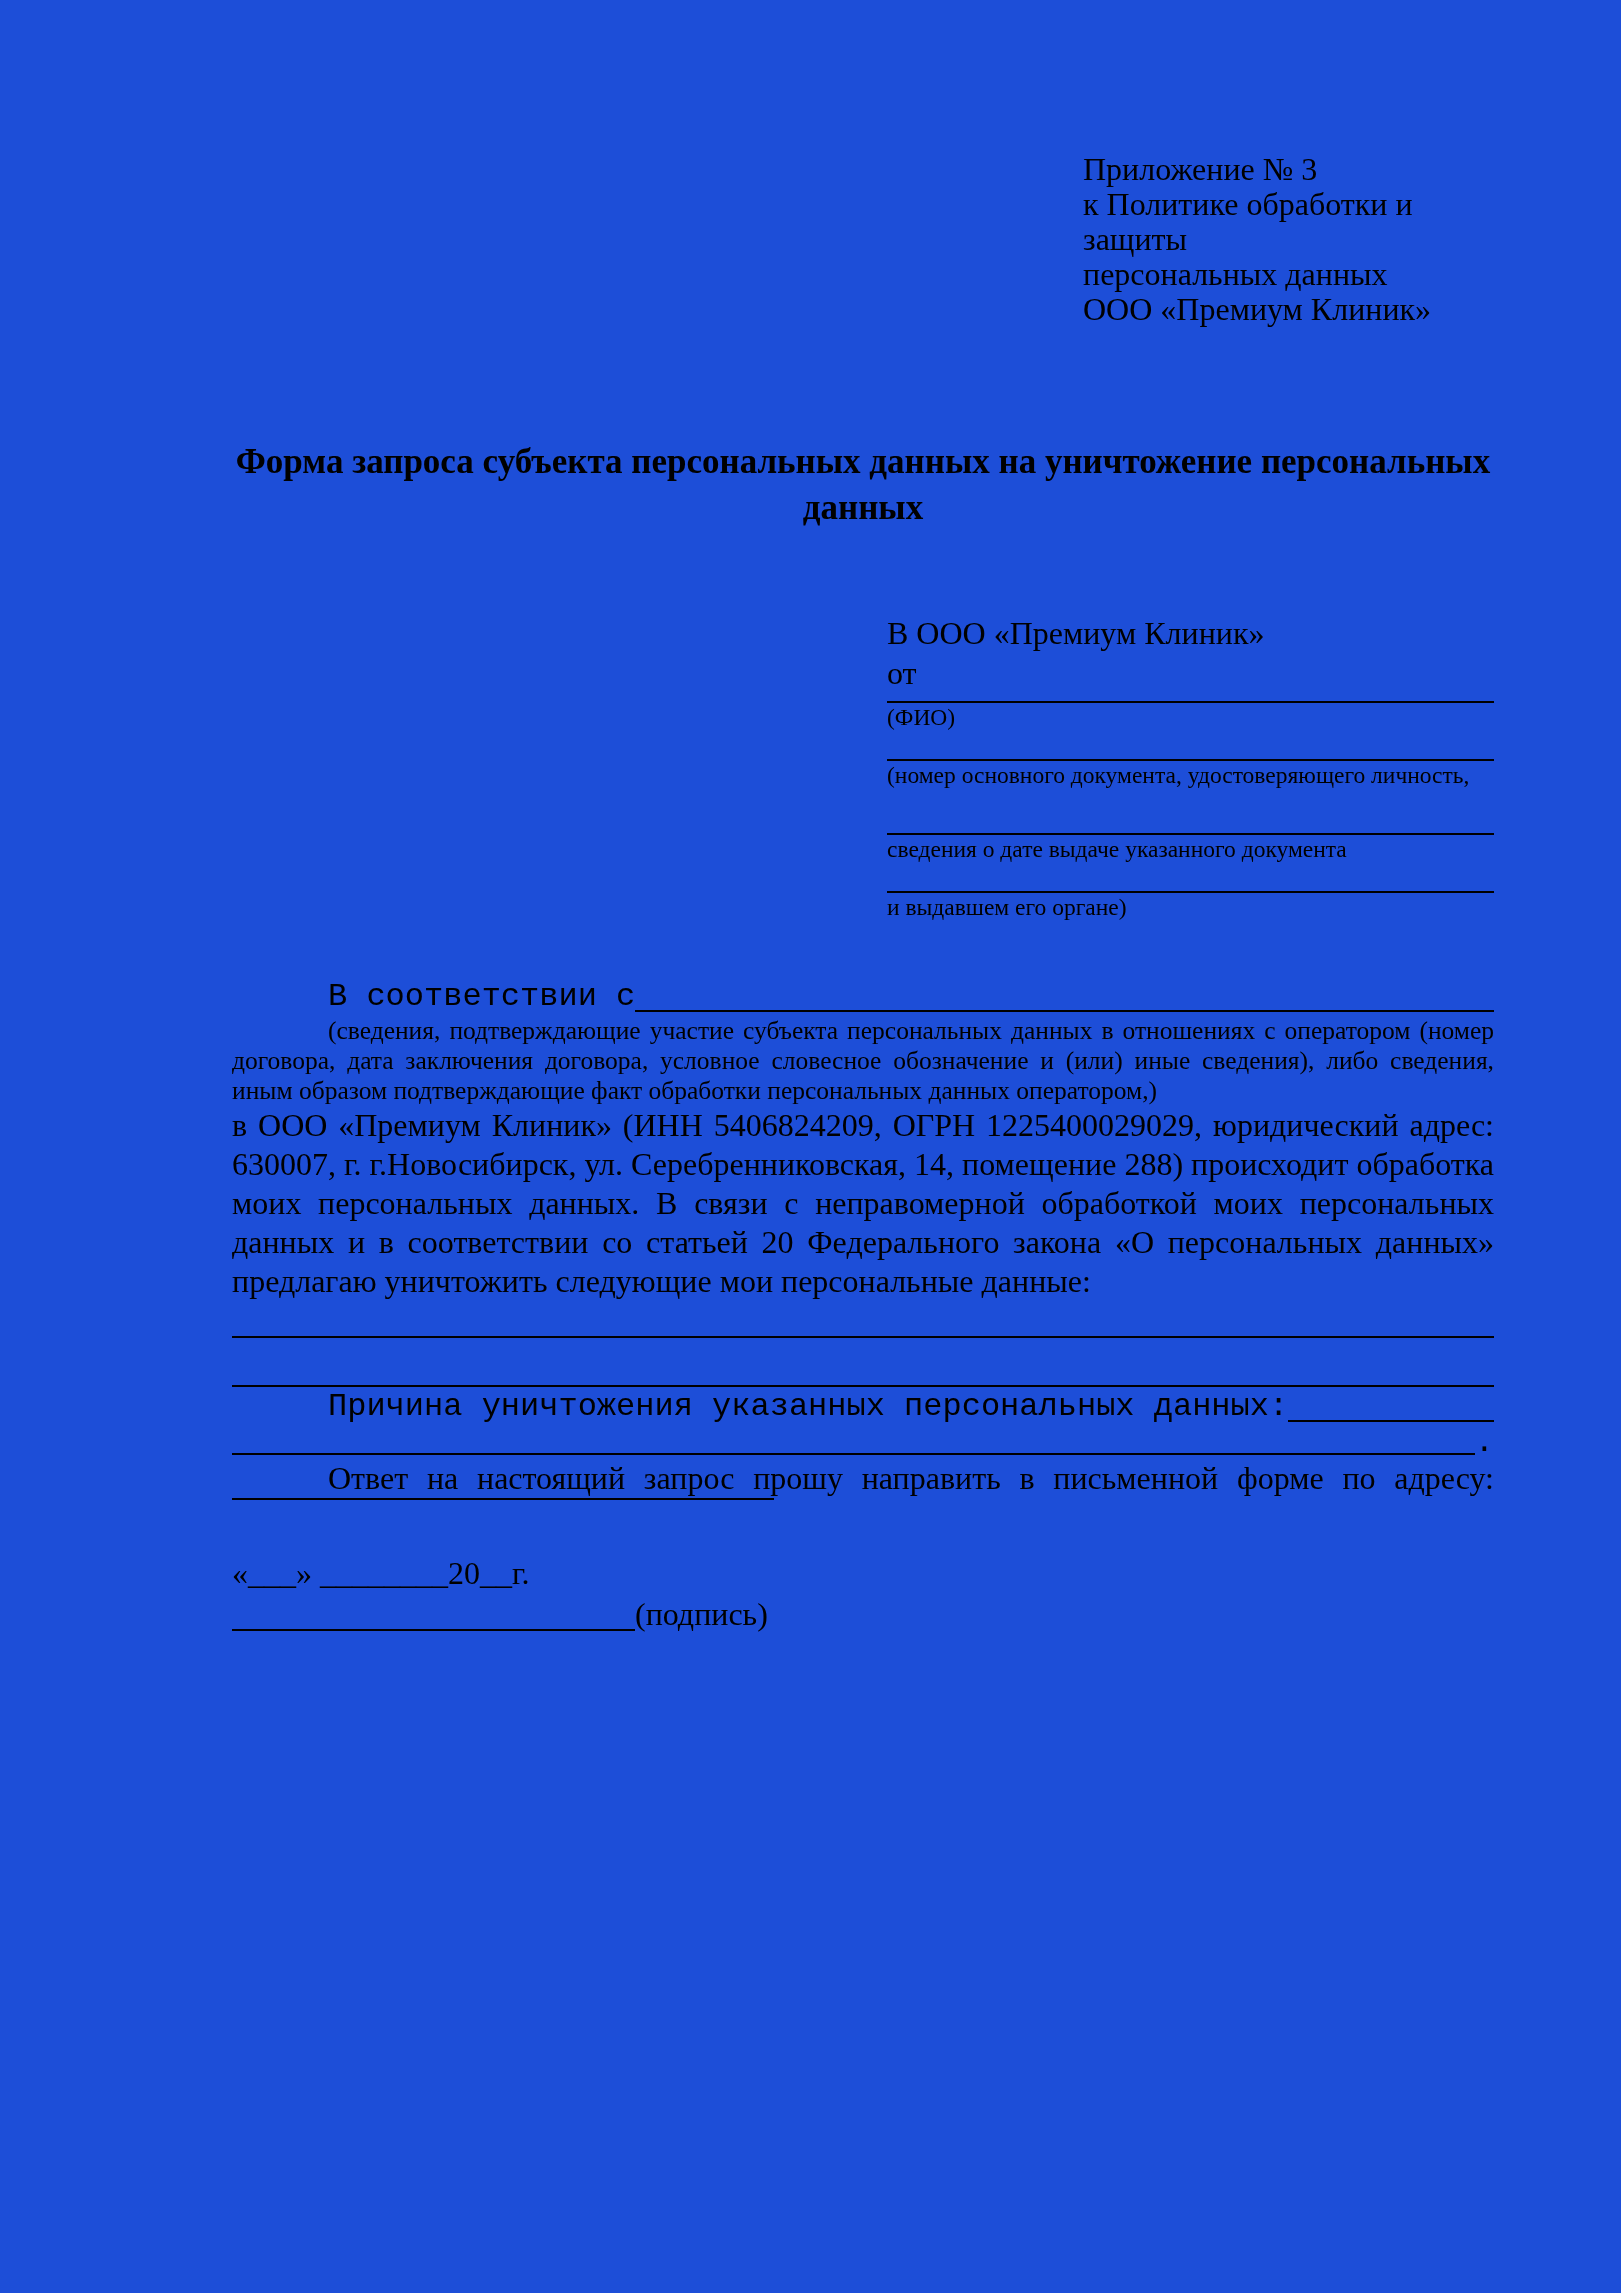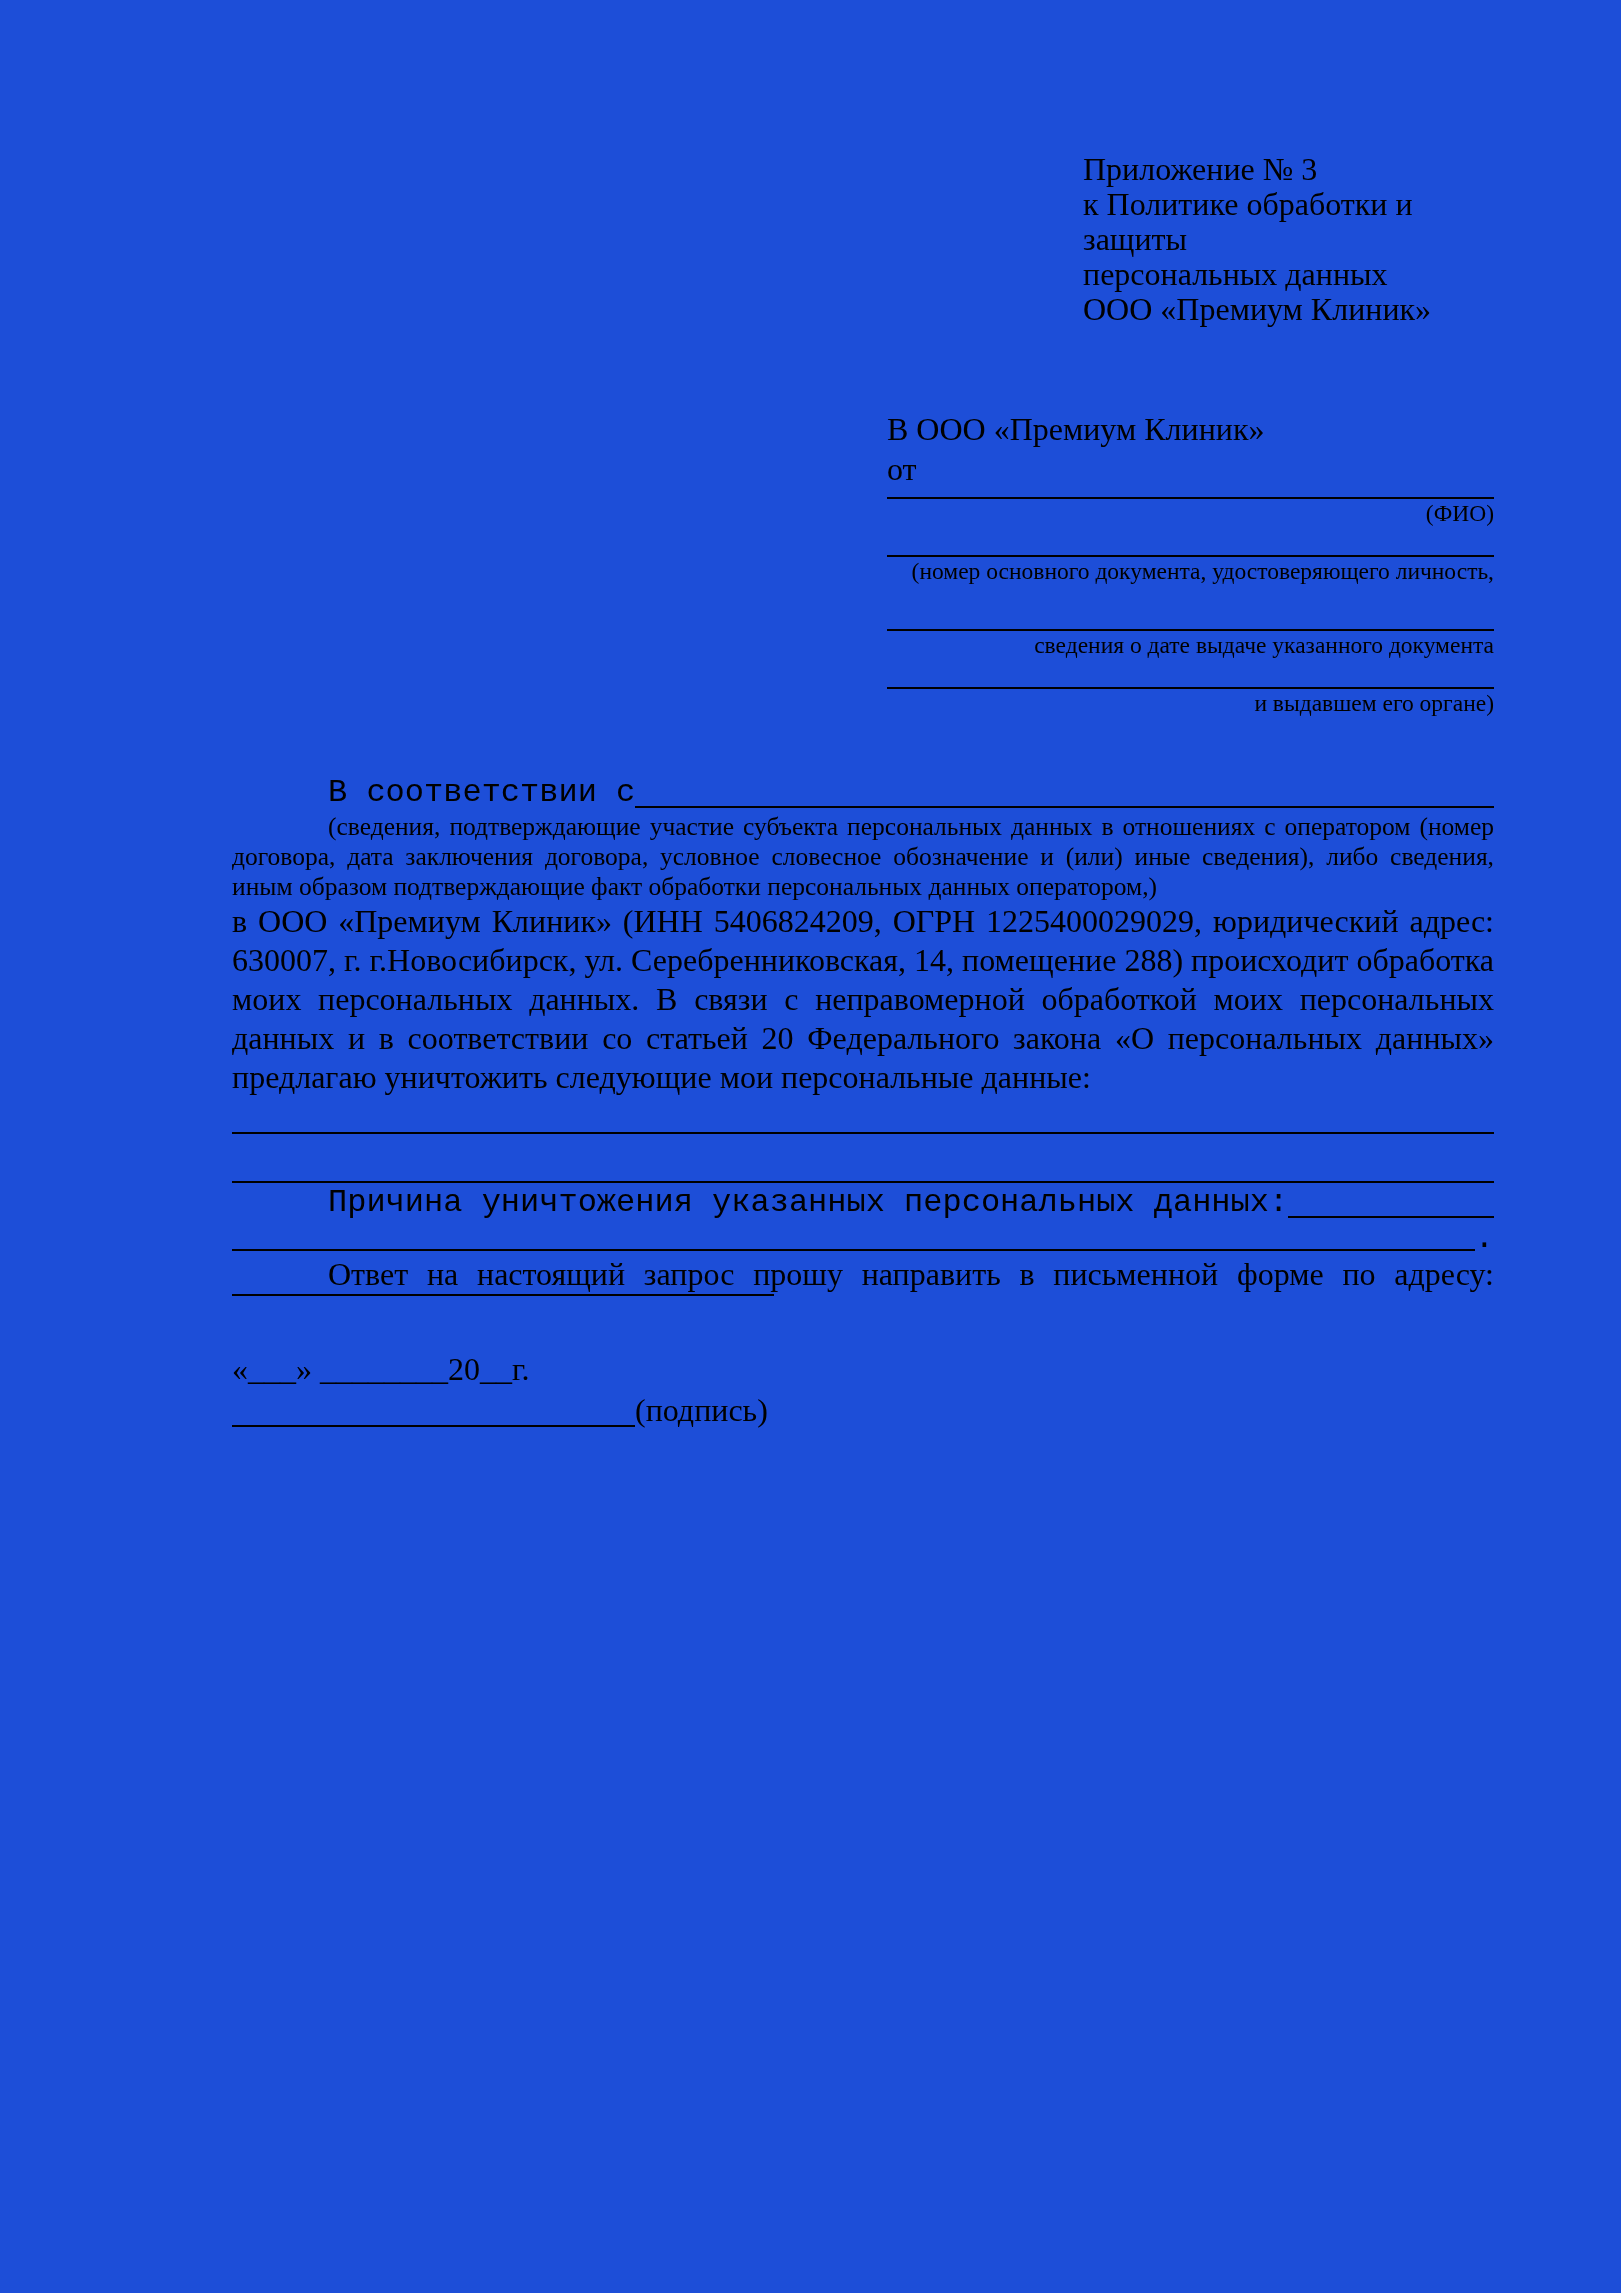--- a/index.html
+++ b/index.html
@@ -24,21 +24,21 @@
     line-height: 46px;
   }
   .addressee { margin-left: 655px; margin-top: 82px; }
   .addr-to { line-height: 41px; }
   .addr-from { line-height: 39px; }
   .fill { border-bottom: 2.9px solid #000; }
   .fill-1 { height: 7.8px; }
   .fill-2 { height: 27.4px; }
   .fill-3 { height: 43px; }
   .fill-4 { height: 26.5px; }
-  .cap { font-size: 23.5px; line-height: 29px; text-align: right; }
+  .cap { font-size: 23.5px; line-height: 29px; text-align: left; }
   .row { display: flex; font-family: Liberation Mono, monospace; }
   .flexline {
     flex: 1 1 auto;
     border-bottom: 2.9px solid #000;
     margin-bottom: 3.9px;
   }
   .accordance { margin-top: 55px; line-height: 39px; }
   .accordance .lead { padding-left: 96px; white-space: nowrap; }
   .note {
     font-size: 25.5px;
@@ -87,20 +87,21 @@
 
 <div class="page">
 
   <div class="appendix">
     <div>Приложение № 3</div>
     <div>к Политике обработки и защиты</div>
     <div>персональных данных</div>
     <div>ООО «Премиум Клиник»</div>
   </div>
 
+  <div class="doc-title">Форма запроса субъекта персональных данных на уничтожение персональных данных</div>
 
   <div class="addressee">
     <div class="addr-to">В ООО «Премиум Клиник»</div>
     <div class="addr-from">от</div>
 
     <div class="fill fill-1"></div>
     <div class="cap">(ФИО)</div>
 
     <div class="fill fill-2"></div>
     <div class="cap">(номер основного документа, удостоверяющего личность,</div>

